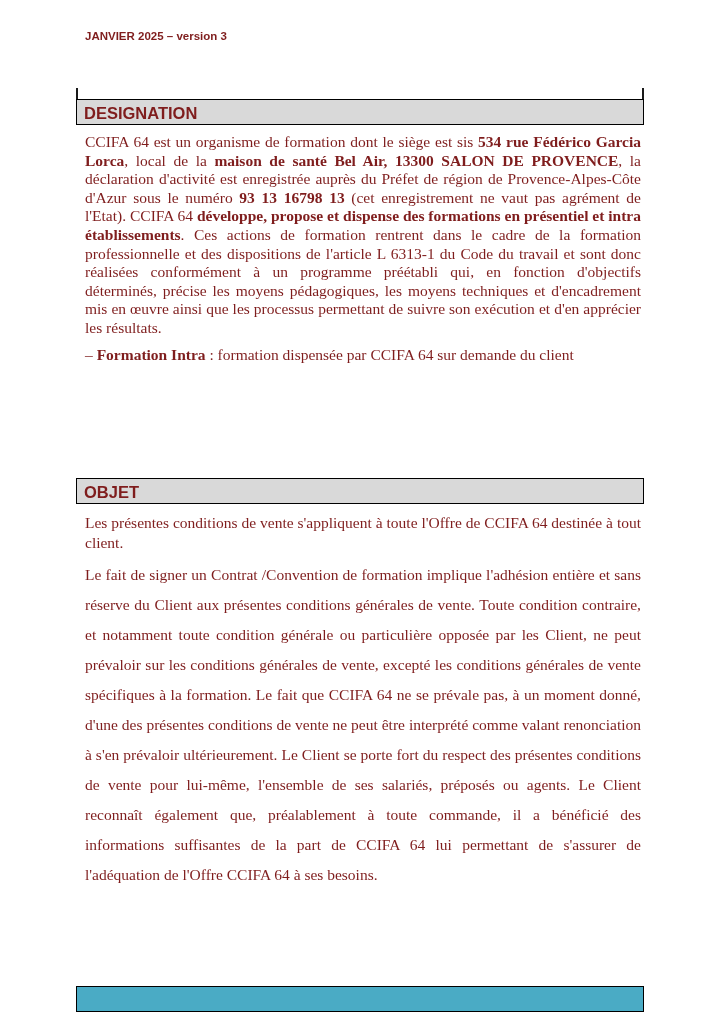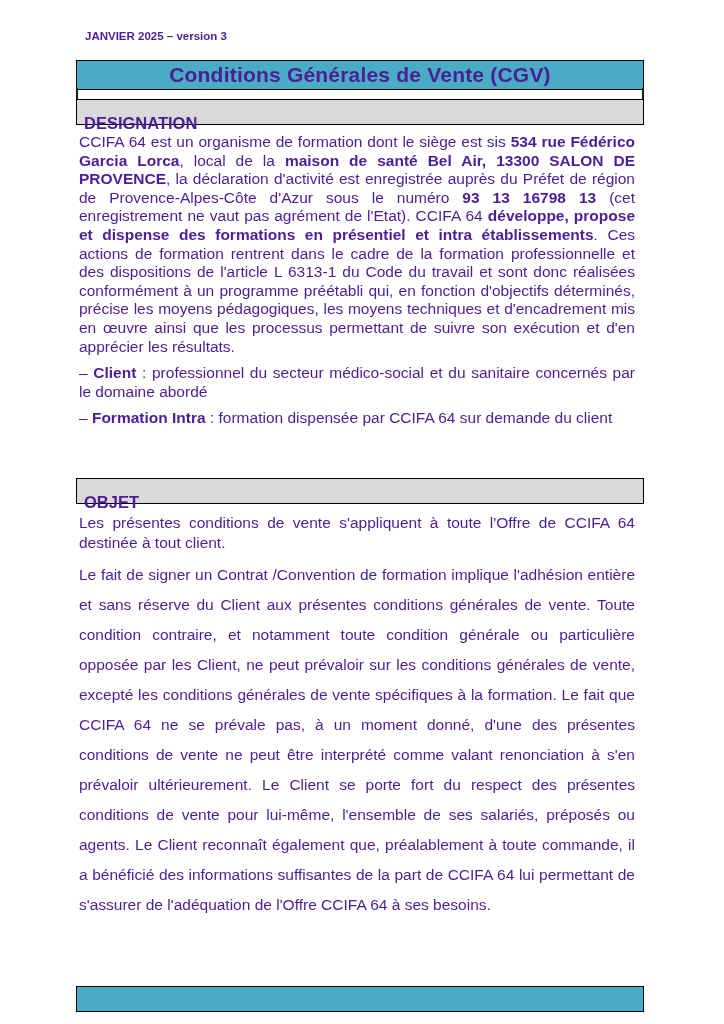--- a/index.html
+++ b/index.html
@@ -2,21 +2,21 @@
 <html><head>
 <meta charset="utf-8">
 <style>
   html,body{margin:0;padding:0;background:#fff;}
   .page{
     position:relative;
     width:660px;height:1024px;
     background:#ffffff;
     overflow:hidden;
     font-family:"Liberation Sans", sans-serif;
-    color:#4c1d95;
+    color:#7f1d1d;
   }
   .version-note{
     position:absolute;left:85px;top:30px;
     font-size:11.5px;font-weight:bold;
   }
   .title-banner{
     position:absolute;left:76px;top:60px;width:566px;height:28px;
     background:#4AABC5;border:1px solid #000;
     display:flex;align-items:center;justify-content:center;
     font-size:21px;font-weight:bold;
@@ -30,23 +30,23 @@
   .doc-section{
     position:absolute;left:76px;width:568px;
   }
   .sec-designation{top:99px;}
   .sec-objet{top:478px;}
   .section-heading{
     box-sizing:border-box;
     background:#D9D9D9;border:1px solid #000;
     font-weight:bold;font-size:16.5px;
     height:26px;line-height:20px;
-    padding:13px 6px 3px 7px;
+    padding:3px 6px 3px 7px;
   }
-  .paras{margin-left:3px;width:556px;}
+  .paras{margin-left:9px;width:556px;font-family:Liberation Serif, serif;}
   .para{
     text-align:justify;
     font-size:15.5px;
     line-height:18.6px;
     margin:8px 0 0 0;
   }
   .sec-objet .para{line-height:19.5px;margin-top:9px;}
   .sec-objet .para.wide{line-height:30px;margin-top:8px;}
   .para b{font-weight:bold;}
   .bottom-banner{
@@ -54,32 +54,28 @@
     background:#4AABC5;border:1px solid #000;
   }
 </style>
 </head>
 <body>
 
 <div class="page">
 
   <div class="version-note">JANVIER 2025 – version 3</div>
 
-  <div class="title-banner">
-    <span>Conditions Générales de Vente (CGV)</span>
-  </div>
 
   <div class="edge-connector left"></div>
   <div class="edge-connector right"></div>
 
   <div class="doc-section sec-designation">
     <div class="section-heading">DESIGNATION</div>
     <div class="paras">
         <div class="para"><span>CCIFA 64 est un organisme de formation dont le siège est sis </span><b>534 rue Fédérico Garcia Lorca</b><span>, local de la </span><b>maison de santé Bel Air, 13300 SALON DE PROVENCE</b><span>, la déclaration d'activité est enregistrée auprès du Préfet de région de Provence-Alpes-Côte d'Azur sous le numéro </span><b>93 13 16798 13</b><span> (cet enregistrement ne vaut pas agrément de l'Etat). CCIFA 64 </span><b>développe, propose et dispense des formations en présentiel et intra établissements</b><span>. Ces actions de formation rentrent dans le cadre de la formation professionnelle et des dispositions de l'article L 6313-1 du Code du travail et sont donc réalisées conformément à un programme préétabli qui, en fonction d'objectifs déterminés, précise les moyens pédagogiques, les moyens techniques et d'encadrement mis en œuvre ainsi que les processus permettant de suivre son exécution et d'en apprécier les résultats.</span></div>
-        <div class="para"><span>– </span><b>Client</b><span> : professionnel du secteur médico-social et du sanitaire concernés par le domaine abordé</span></div>
         <div class="para"><span>– </span><b>Formation Intra</b><span> : formation dispensée par CCIFA 64 sur demande du client</span></div>
       </div>
   </div>
 
   <div class="doc-section sec-objet">
     <div class="section-heading">OBJET</div>
     <div class="paras">
         <div class="para"><span>Les présentes conditions de vente s'appliquent à toute l'Offre de CCIFA 64 destinée à tout client.</span></div>
         <div class="para wide"><span>Le fait de signer un Contrat /Convention de formation implique l'adhésion entière et sans réserve du Client aux présentes conditions générales de vente. Toute condition contraire, et notamment toute condition générale ou particulière opposée par les Client, ne peut prévaloir sur les conditions générales de vente, excepté les conditions générales de vente spécifiques à la formation. Le fait que CCIFA 64 ne se prévale pas, à un moment donné, d'une des présentes conditions de vente ne peut être interprété comme valant renonciation à s'en prévaloir ultérieurement. Le Client se porte fort du respect des présentes conditions de vente pour lui-même, l'ensemble de ses salariés, préposés ou agents. Le Client reconnaît également que, préalablement à toute commande, il a bénéficié des informations suffisantes de la part de CCIFA 64 lui permettant de s'assurer de l'adéquation de l'Offre CCIFA 64 à ses besoins.</span></div>
       </div>

